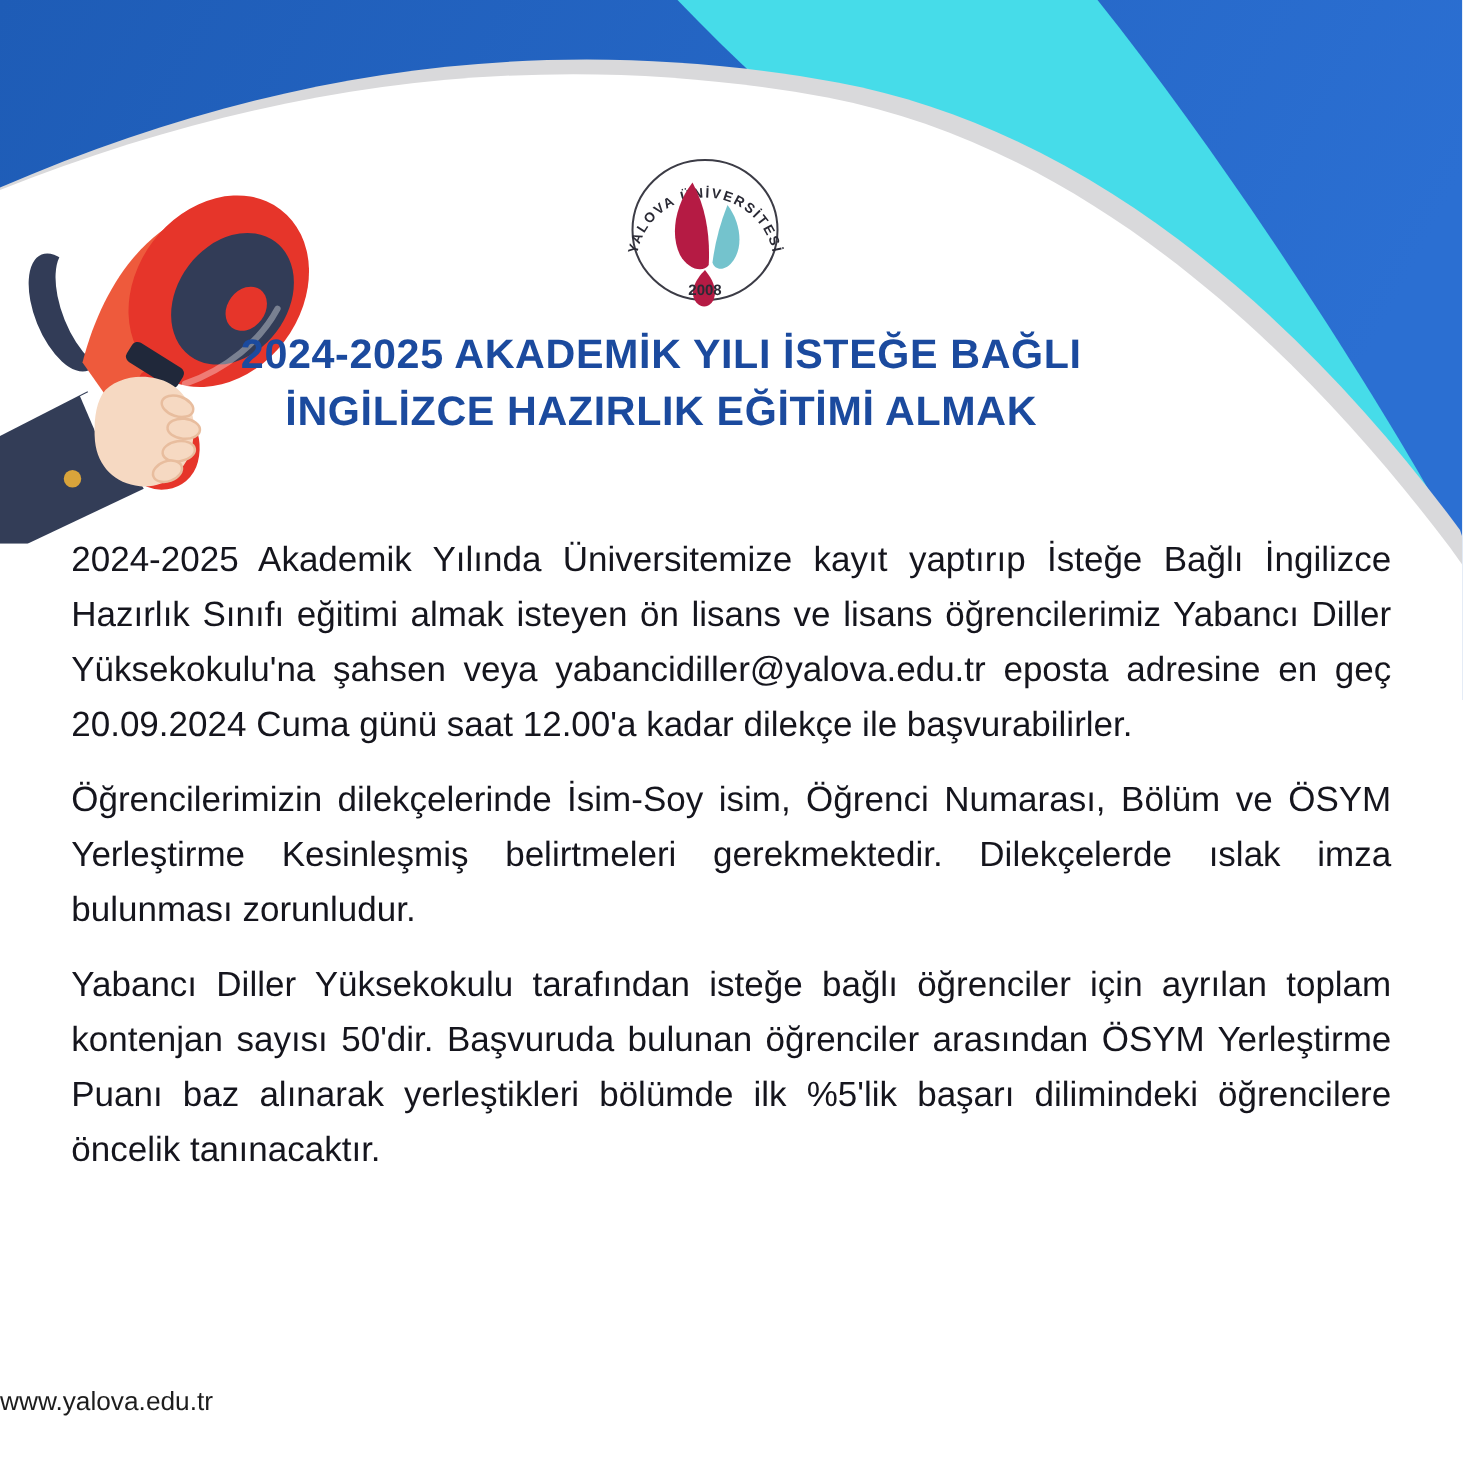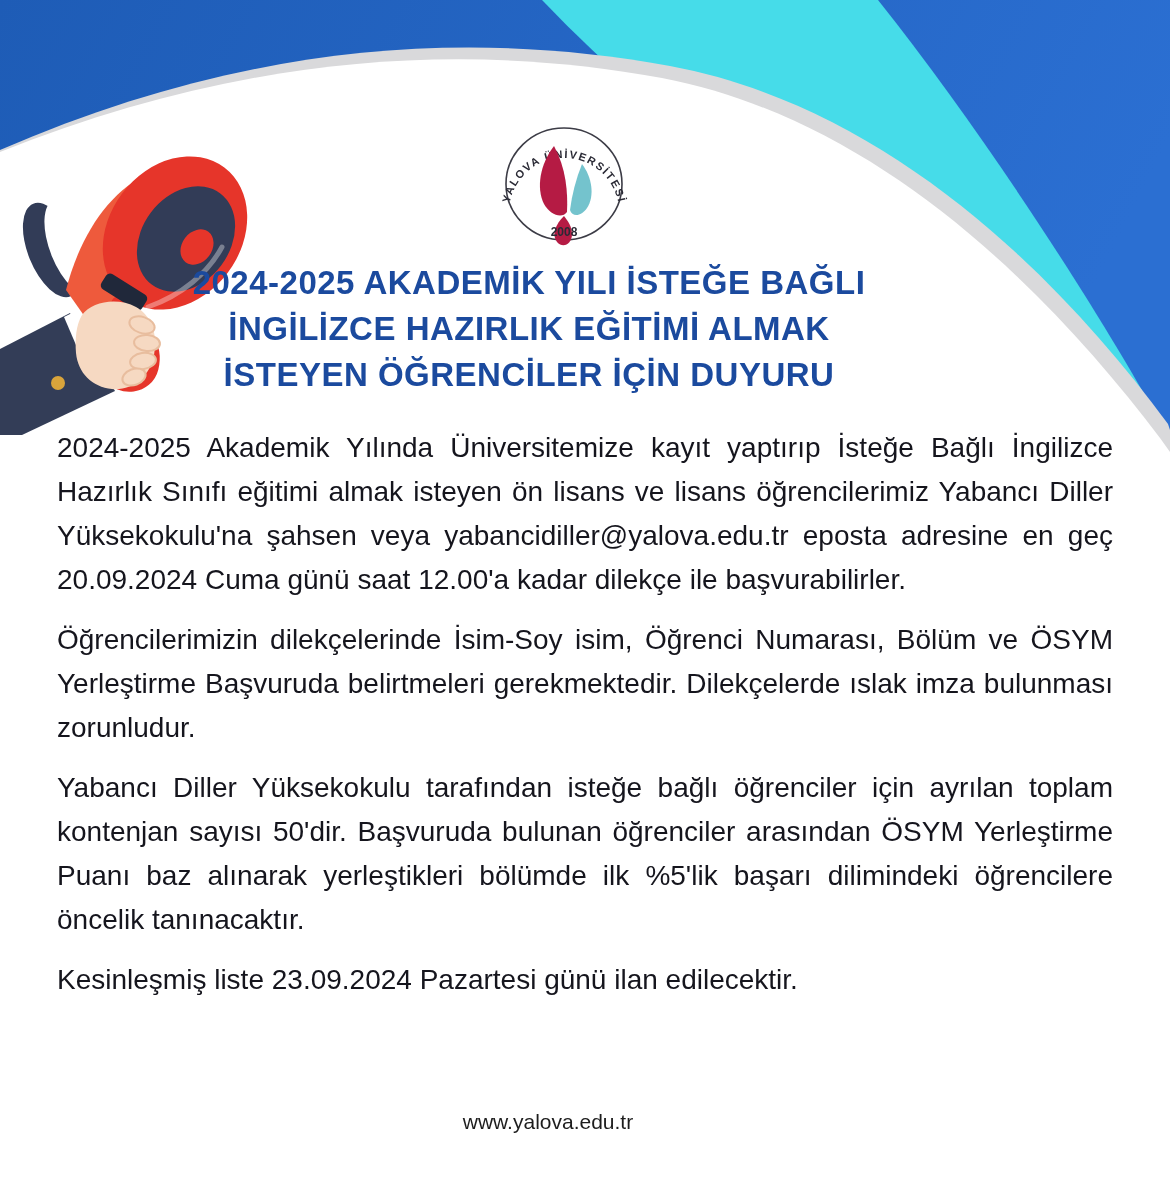--- a/index.html
+++ b/index.html
@@ -18,21 +18,21 @@
   .title span{display:block;}
   .body-copy{
     position:absolute;left:57px;top:426px;width:1056px;
     color:#15151d;font-size:28px;font-weight:normal;line-height:44px;
   }
   .body-copy p{
     margin:0 0 16px 0;text-align:justify;text-align-last:left;
   }
   .footer{
     position:absolute;left:0;top:1110px;width:1170px;
-    text-align:center;padding-right:74px;box-sizing:border-box;
+    padding-right:74px;box-sizing:border-box;
     color:#1d1d1d;font-size:21px;font-weight:normal;
   }
 </style>
 </head>
 <body>
 
 <div class="page">
 
   <svg class="header-svg" width="1170" height="560" viewBox="0 0 1170 560" preserveAspectRatio="none">
     <defs>
@@ -93,25 +93,23 @@
 
     <path d="M60,24 C46,42 42,66 50,82 C56,93 68,97 73,90 C74,70 72,46 60,24 Z" fill="#b51b44"></path>
     <path d="M88,42 C98,55 101,74 93,86 C87,95 78,95 76,88 C78,72 82,57 88,42 Z" fill="#74c3cd"></path>
     <path d="M70,94 C62,102 57,112 63,120 C69,127 78,122 78,112 C78,105 74,99 70,94 Z" fill="#b51b44"></path>
     <text x="70" y="114" text-anchor="middle" font-size="12" font-weight="bold" fill="#2a2a35">2008</text>
   </svg>
 
   <h1 class="title">
     <span>2024-2025 AKADEMİK YILI İSTEĞE BAĞLI</span>
     <span>İNGİLİZCE HAZIRLIK EĞİTİMİ ALMAK</span>
-    <span>İSTEYEN ÖĞRENCİLER İÇİN DUYURU</span>
   </h1>
 
   <div class="body-copy">
     <p>2024-2025 Akademik Yılında Üniversitemize kayıt yaptırıp İsteğe Bağlı İngilizce Hazırlık Sınıfı eğitimi almak isteyen ön lisans ve lisans öğrencilerimiz Yabancı Diller Yüksekokulu'na şahsen veya yabancidiller@yalova.edu.tr eposta adresine en geç 20.09.2024 Cuma günü saat 12.00'a kadar dilekçe ile başvurabilirler.</p>
-    <p>Öğrencilerimizin dilekçelerinde İsim-Soy isim, Öğrenci Numarası, Bölüm ve ÖSYM Yerleştirme Başvuruda belirtmeleri gerekmektedir. Dilekçelerde ıslak imza bulunması zorunludur.</p>
+    <p>Öğrencilerimizin dilekçelerinde İsim-Soy isim, Öğrenci Numarası, Bölüm ve ÖSYM Yerleştirme Kesinleşmiş belirtmeleri gerekmektedir. Dilekçelerde ıslak imza bulunması zorunludur.</p>
     <p>Yabancı Diller Yüksekokulu tarafından isteğe bağlı öğrenciler için ayrılan toplam kontenjan sayısı 50'dir. Başvuruda bulunan öğrenciler arasından ÖSYM Yerleştirme Puanı baz alınarak yerleştikleri bölümde ilk %5'lik başarı dilimindeki öğrencilere öncelik tanınacaktır.</p>
-    <p>Kesinleşmiş liste 23.09.2024 Pazartesi günü ilan edilecektir.</p>
   </div>
 
   <div class="footer">www.yalova.edu.tr</div>
 
 </div>
 
 </body></html>

